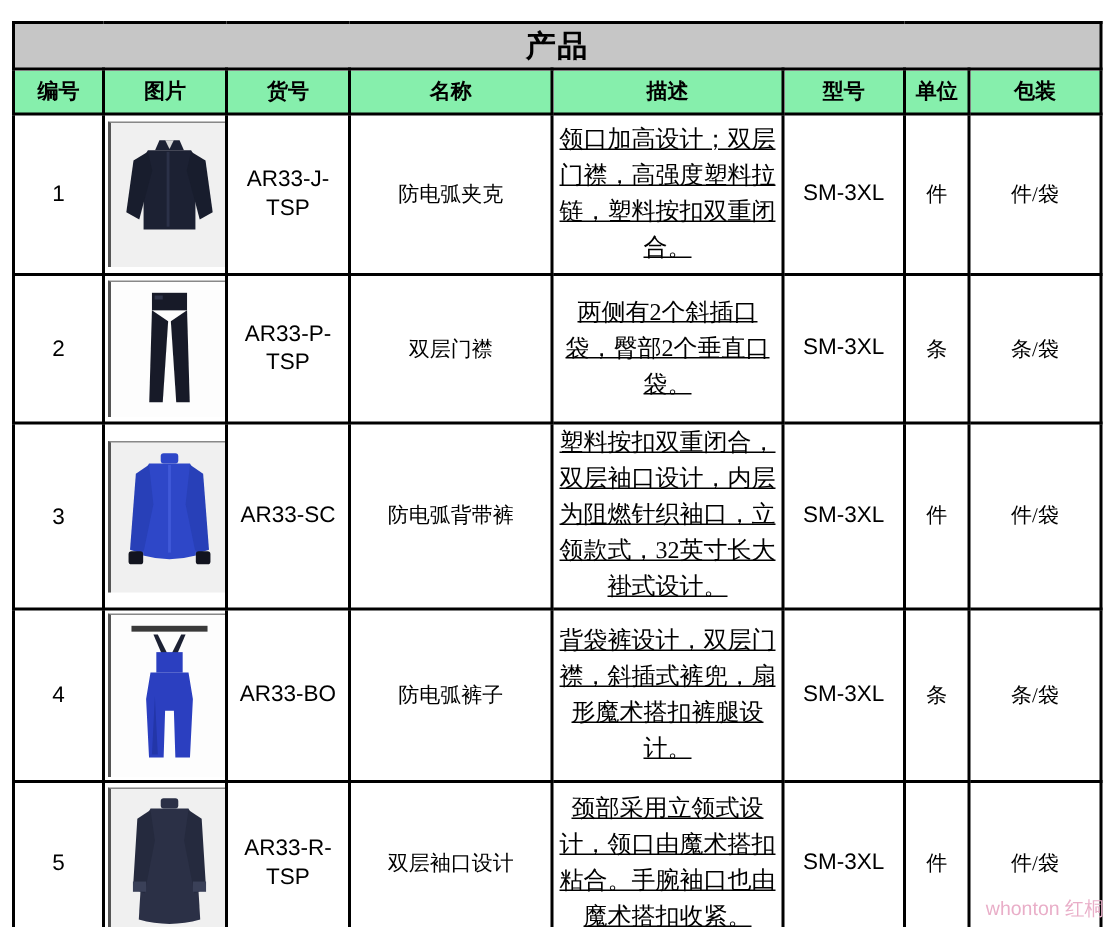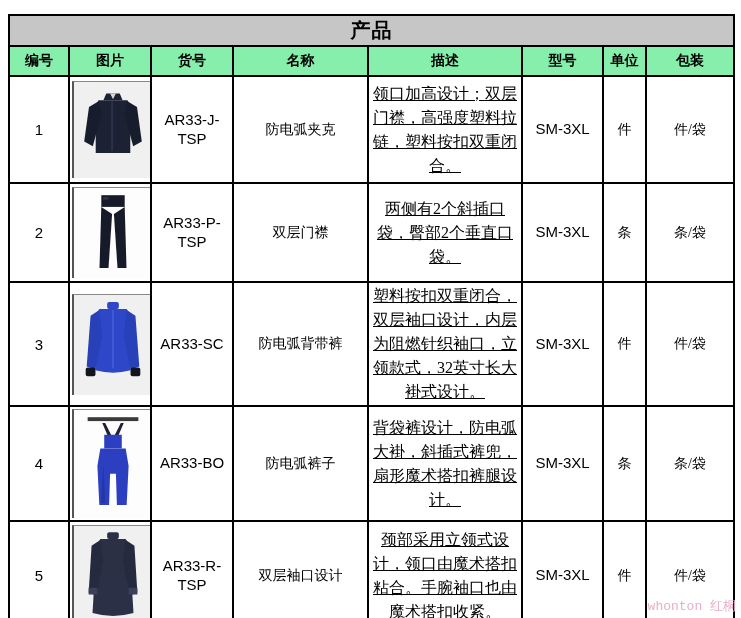--- a/index.html
+++ b/index.html
@@ -17,21 +17,21 @@
   td.desc{font-size:16px;line-height:1.5;padding:2px 4px;text-decoration:underline;}
   td.unit,td.pack{font-size:14px;}
   td.photo-cell{padding:2px;}
   .photo{width:78px;margin:0 auto;background:#f0f0f0;border-left:2px solid #555;
          border-top:1px solid #888;display:flex;align-items:stretch;justify-content:center;}
   .photo.white{background:#fdfdfd;}
   .photo svg{display:block;width:100%;height:100%;}
   .r1 .photo{height:96px;} .r2 .photo{height:90px;} .r3 .photo{height:100px;}
   .r4 .photo{height:108px;} .r5 .photo{height:100px;}
   .watermark{position:absolute;right:5px;top:597px;font-size:13px;
-        font-family:Liberation Mono, monospace;color:#e9aec8;}
+        font-family:Liberation Sans, sans-serif;color:#e9aec8;}
 </style>
 </head>
 <body>
 
 <div class="page">
 
   <table class="product">
     <colgroup>
       <col style="width:60px">
         <col style="width:82px">
@@ -133,21 +133,21 @@
               <path d="M29 8 l6 14 4 0 -7 -14 z" fill="#1c2133"></path>
               <path d="M51 8 l-6 14 -4 0 7 -14 z" fill="#1c2133"></path>
               <rect x="31" y="20" width="18" height="14" fill="#2b3fc0"></rect>
               <path d="M27 34 h26 l3 18 -2 40 h-10 l-1 -32 h-6 l-1 32 h-10 l-2 -40 z" fill="#2b3fc0"></path>
               <path d="M30 50 l-2 40 h4 z" fill="#2336a8"></path>
             </svg>
           </div>
         </td>
         <td class="latin">AR33-BO</td>
         <td class="name">防电弧裤子</td>
-        <td class="desc">背袋裤设计，防电弧大褂，斜插式裤兜，扇形魔术搭扣裤腿设计。</td>
+        <td class="desc">背袋裤设计，双层门襟，斜插式裤兜，扇形魔术搭扣裤腿设计。</td>
         <td class="latin">SM-3XL</td>
         <td class="unit">条</td>
         <td class="pack">条/袋</td>
       </tr>
 
       <tr class="r5" style="height:109px">
         <td class="no">5</td>
         <td class="photo-cell">
           <div class="photo">
             <svg viewBox="0 0 80 100" preserveAspectRatio="xMidYMid meet">

